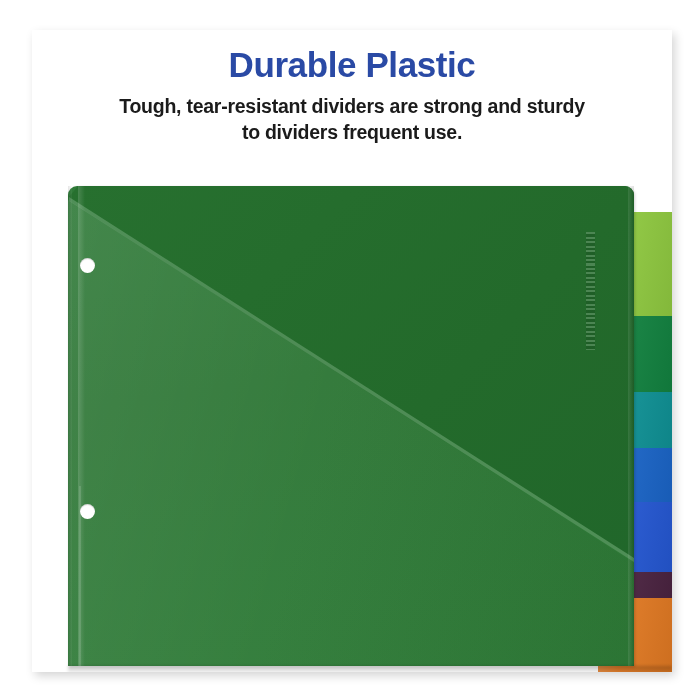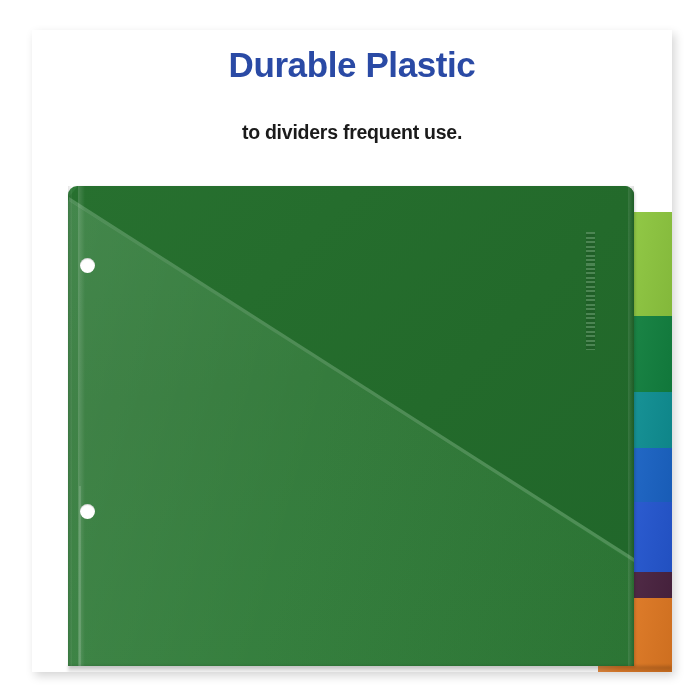--- a/index.html
+++ b/index.html
@@ -220,21 +220,21 @@
 </head>
 <body>
 
 <div id="stage">
 
   <div id="card">
 
     <div id="headline-block">
       <h1 id="title" style="color: rgb(42, 74, 165);">Durable Plastic</h1>
       <p id="subtitle" style="color: rgb(27, 27, 27);">
-        <br>
+        <span>Tough, tear-resistant dividers are strong and sturdy</span><br>
         <span>to dividers frequent use.</span>
       </p>
     </div>
 
     <div id="product">
 
       <div id="tab-stack">
         <div class="tab" style="top: 0px; height: 104px; background: rgb(141, 198, 63);"></div>
         <div class="tab" style="top: 104px; height: 76px; background: rgb(18, 128, 63);"></div>
         <div class="tab" style="top: 180px; height: 56px; background: rgb(15, 143, 147);"></div>

